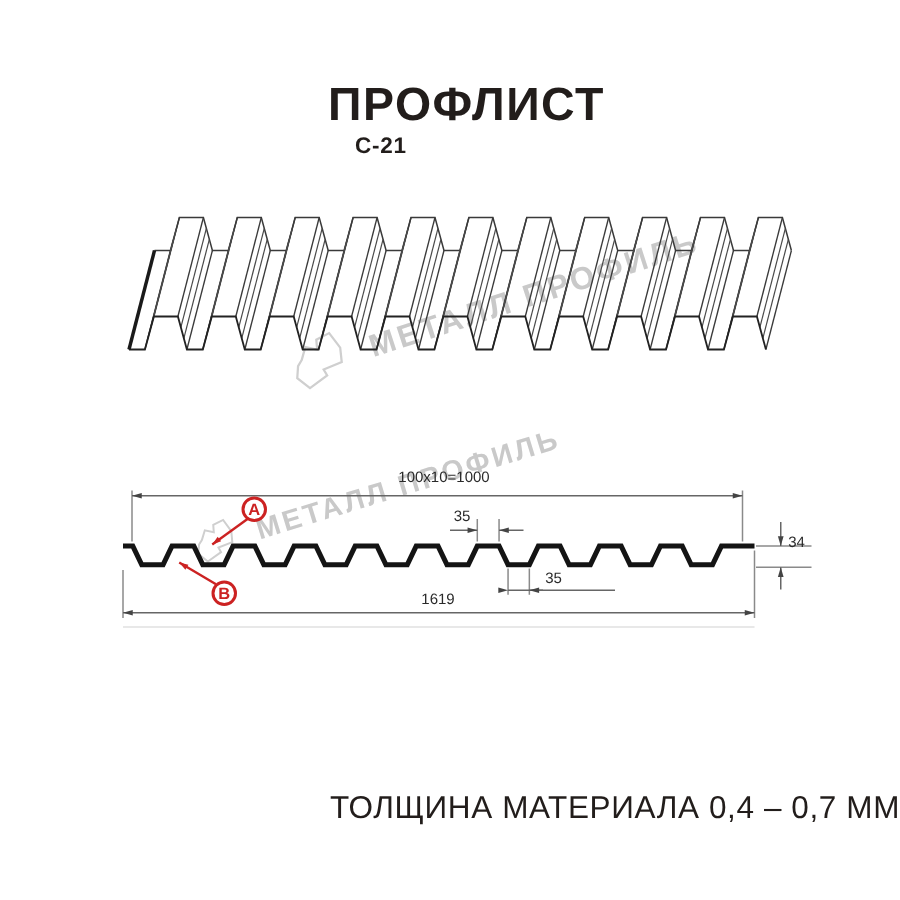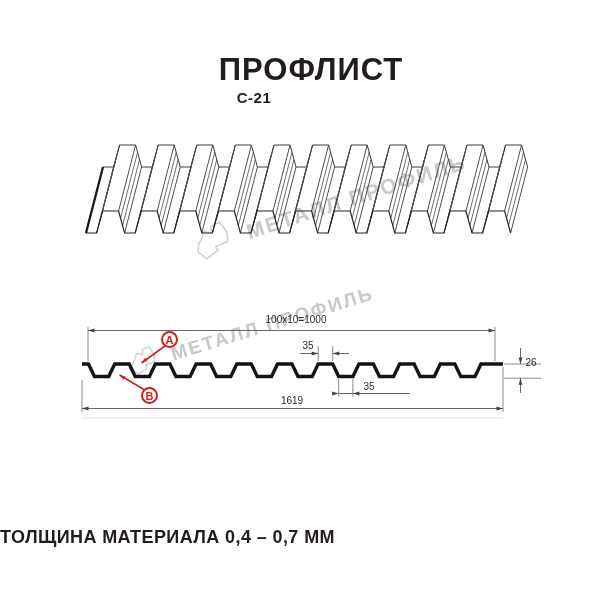--- a/index.html
+++ b/index.html
@@ -9,22 +9,22 @@
   }
   .title{
     position:absolute;left:0;top:52px;width:600px;text-align:center;
     font-size:31px;font-weight:bold;letter-spacing:1px;color:#221d1b;margin:0;padding-left:11px;
   }
   .subtitle{
     position:absolute;left:0;top:89px;width:508px;text-align:center;
     font-size:15px;font-weight:bold;letter-spacing:.5px;color:#221d1b;
   }
   .footer{
-    position:absolute;left:0;top:527px;width:600px;text-align:left;
-    font-size:18px;font-weight:700;letter-spacing:.4px;color:#221d1b;
+    position:absolute;left:0;top:527px;width:600px;text-align:right;
+    font-size:21px;font-weight:400;letter-spacing:.4px;color:#221d1b;
   }
   .watermark{
     position:absolute;display:flex;align-items:center;gap:9px;z-index:1;
     pointer-events:none;
   }
   .wm-text{
     font-weight:bold;color:#c9c9c9;white-space:nowrap;letter-spacing:2px;
   }
   #wm1{left:190px;top:222px;transform:rotate(-18deg);transform-origin:25px 22px;}
   #wm1 .wm-text{font-size:21px;}
@@ -191,19 +191,19 @@
       <line x1="165" y1="346" x2="141.5" y2="363" stroke="#cc2222" stroke-width="1.6"></line>
       <polygon points="141.5,363 145.09729348901317,357.8357498556031 147.414194380242,360.8477210142006" fill="#cc2222"></polygon>
       <line x1="144" y1="389.5" x2="119.5" y2="375" stroke="#cc2222" stroke-width="1.6"></line>
       <polygon points="119.5,375 125.59498781003657,376.5687968624094 123.58099183802449,379.79119041762874" fill="#cc2222"></polygon>
     </svg>
 
   <span class="dim-label" style="left:296px;top:319px;">100x10=1000</span>
   <span class="dim-label" style="left:308px;top:345px;">35</span>
   <span class="dim-label" style="left:369px;top:386px;">35</span>
   <span class="dim-label" style="left:292px;top:400px;">1619</span>
-  <span class="dim-label" style="left:531px;top:362px;">26</span>
+  <span class="dim-label" style="left:531px;top:362px;">34</span>
 
   <div class="ref-circle" style="left:161px;top:331px;">A</div>
   <div class="ref-circle" style="left:141px;top:387px;">B</div>
 
   <div class="footer">ТОЛЩИНА МАТЕРИАЛА 0,4 – 0,7 ММ</div>
 </div>
 
 </body></html>

